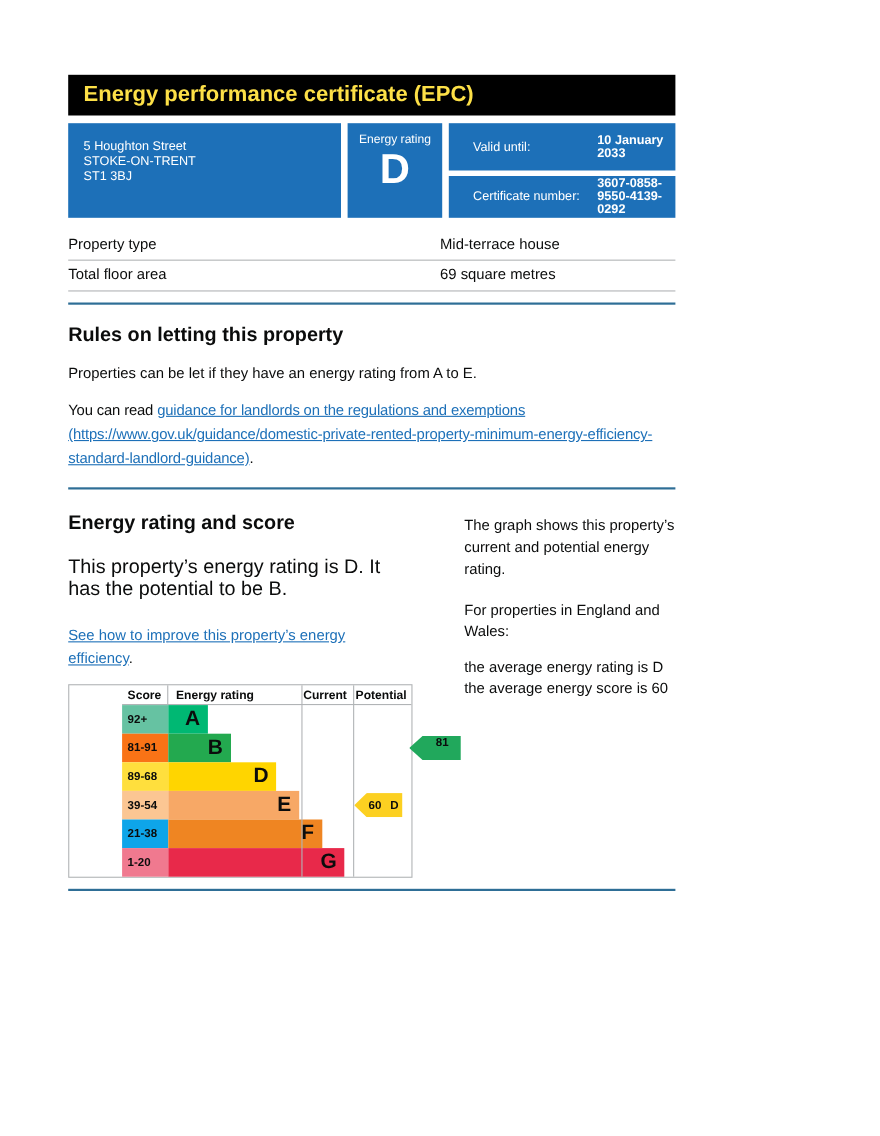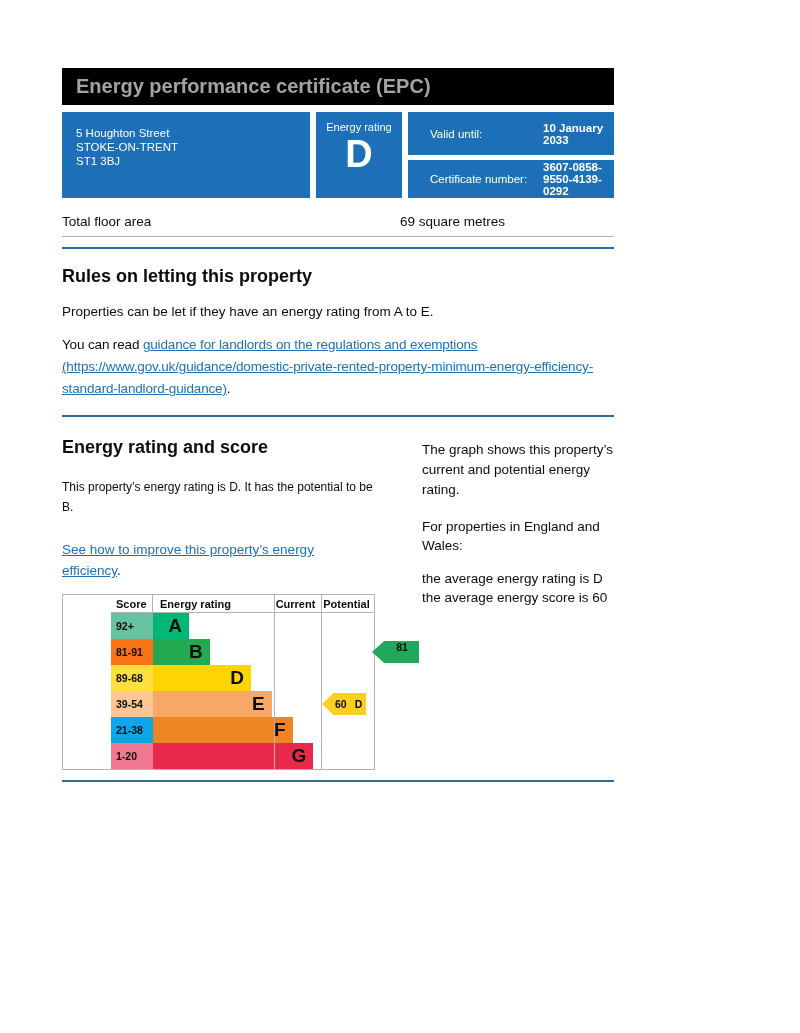--- a/index.html
+++ b/index.html
@@ -5,21 +5,21 @@
   * { box-sizing: border-box; }
   html, body { margin: 0; padding: 0; }
   body {
     width: 800px; height: 1033px; background: #ffffff;
     font-family: "Liberation Sans", sans-serif; color: #0b0c0c;
   }
   .page { width: 676px; margin: 0; padding: 68px 62px 0 62px; }
 
   
   .title-bar { background: #000; height: 37px; display: flex; align-items: center; padding-left: 14px; }
-  .title-bar h1 { margin: 0; color: #a3a3a3; font-size: 20px; font-weight: bold; }
+  .title-bar h1 { margin: 0; color: #fde047; font-size: 20px; font-weight: bold; }
 
   
   .summary-panel { display: flex; gap: 6px; margin-top: 7px; height: 86px; }
   .bluebox { background: #1d70b8; color: #fff; }
   .address-box { width: 248px; padding: 14px 0 0 14px; font-size: 11.5px; line-height: 14px; }
   .rating-box { width: 86px; text-align: center; padding-top: 9px; }
   .rating-box .rating-label { font-size: 11px; }
   .rating-box .rating-value { font-size: 38px; font-weight: bold; line-height: 40px; margin-top: 1px; }
   .right-boxes { flex: 1; display: flex; flex-direction: column; gap: 5px; }
   .kv-box { position: relative; font-size: 11.5px; }
@@ -42,21 +42,21 @@
   h2 { font-size: 18px; font-weight: bold; margin: 0; }
   .letting h2 { margin-top: 17px; }
   .letting .p1 { margin: 17px 0 0 0; font-size: 13.5px; }
   .letting .p2 { margin: 15px 0 0 0; font-size: 13.5px; line-height: 22px; letter-spacing: -0.15px; }
   a.link { color: #1d70b8; text-decoration: underline; cursor: pointer; }
 
   
   .two-col { display: flex; margin-top: 20px; }
   .col-left { width: 315px; }
   .col-right { width: 314px; margin-left: 47px; }
-  .col-left .intro { margin: 20px 0 0 0; font-size: 12px; line-height: 19.5px; }
+  .col-left .intro { margin: 20px 0 0 0; font-size: 18px; line-height: 19.5px; }
   .col-left .improve { margin: 22px 0 0 0; font-size: 13.5px; line-height: 21px; }
   .col-right p { font-size: 13.5px; }
   .cr-p1 { margin: 3px 0 0 0; line-height: 20px; }
   .cr-p2 { margin: 19px 0 0 0; line-height: 19.5px; }
   .cr-p3 { margin: 17px 0 0 0; line-height: 19px; }
   .cr-p4 { margin: 14px 0 0 0; line-height: 19px; }
 
   
   .epc-chart { margin-top: 13px; width: 313px; border: 1px solid #b1b4b6; position: relative; background: #fff; padding-left: 48px; }
   .chart-header { display: flex; height: 18px; border-bottom: 1px solid #b1b4b6; font-size: 11px; font-weight: bold; line-height: 18px; }
@@ -103,20 +103,24 @@
       </div>
       <div class="bluebox kv-box cert" style="background: rgb(29, 112, 184);">
         <span class="kv-label">Certificate number:</span>
         <span class="kv-value">3607-0858-9550-4139-0292</span>
       </div>
     </div>
   </section>
 
   <section class="facts">
     <div class="fact-row">
+      <span>Property type</span>
+      <span class="fact-value">Mid-terrace house</span>
+    </div>
+    <div class="fact-row">
       <span>Total floor area</span>
       <span class="fact-value">69 square metres</span>
     </div>
   </section>
 
   <hr class="rule rule-1" style="border-top-color: rgb(46, 110, 150);">
 
   <section class="letting">
     <h2>Rules on letting this property</h2>
     <p class="p1">Properties can be let if they have an energy rating from A to E.</p>

